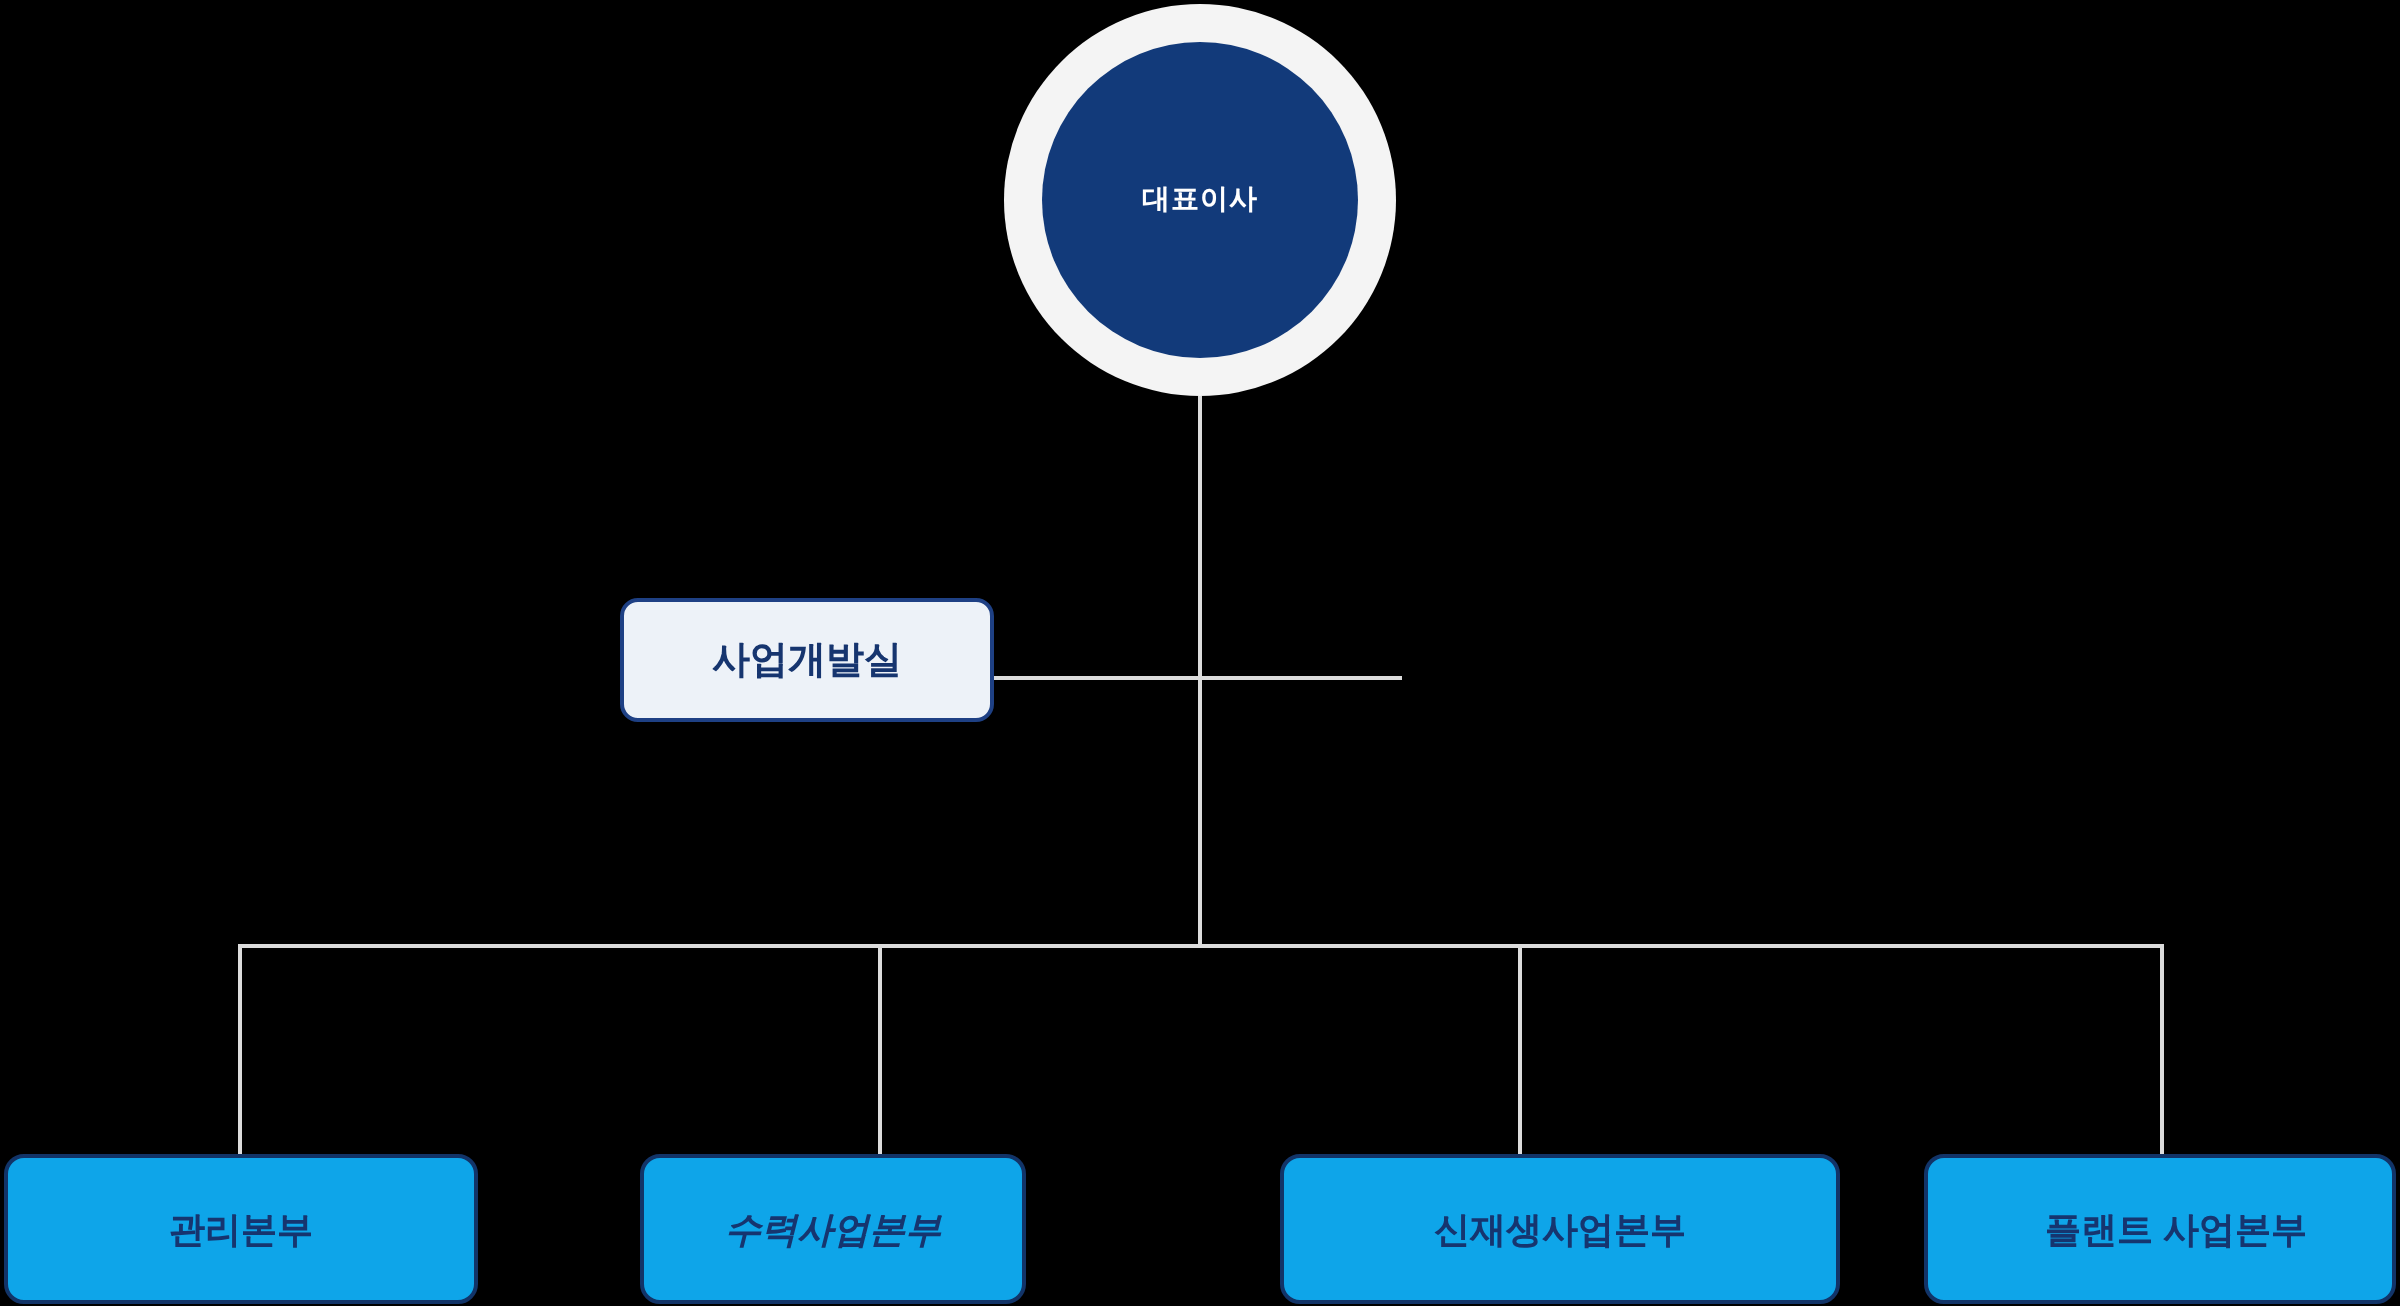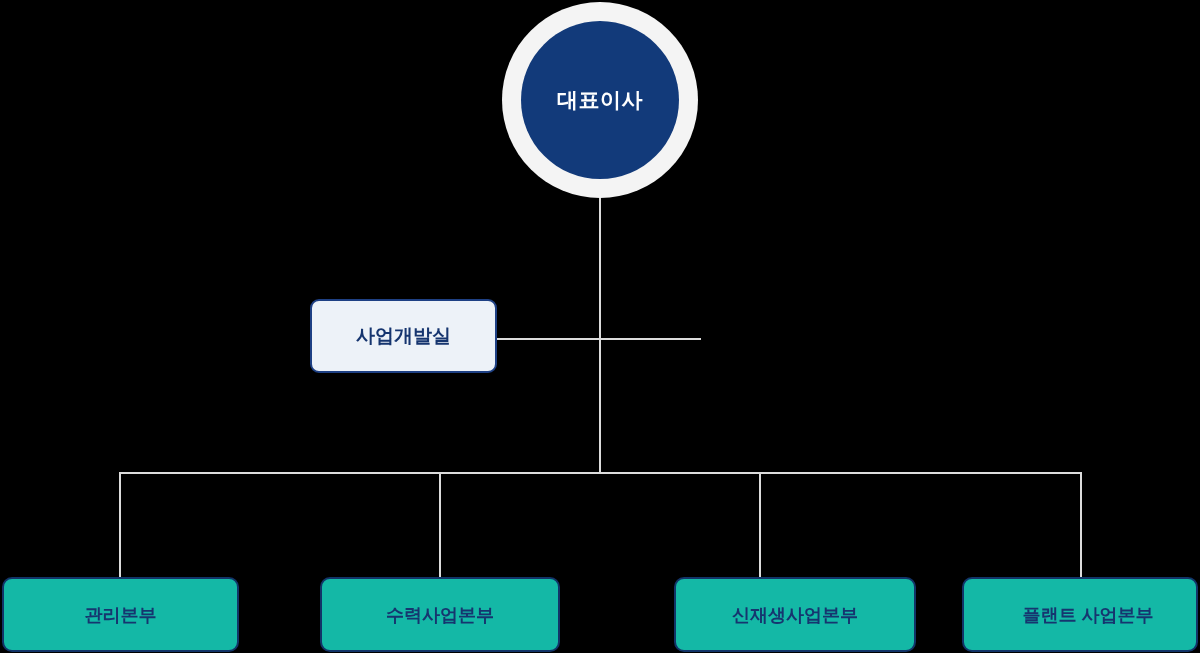--- a/index.html
+++ b/index.html
@@ -34,78 +34,78 @@
     width: 158px;
     height: 158px;
     border-radius: 50%;
     background: #123a7a;
     display: flex;
     align-items: center;
     justify-content: center;
   }
   .root-circle .label {
     color: #ffffff;
-    font-size: 21px;
+    font-size: 14px;
     font-weight: bold;
     letter-spacing: 0.5px;
   }
   
   .line {
     position: absolute;
     background: #dcdcdc;
   }
   .stem-root        { left: 599px; top: 198px; width: 2px;  height: 276px; }
   .staff-h          { left: 497px; top: 338px; width: 204px; height: 2px;  }
   .div-h            { left: 119px; top: 472px; width: 963px; height: 2px;  }
   .drop-1           { left: 119px; top: 472px; width: 2px;  height: 106px; }
   .drop-2           { left: 439px; top: 472px; width: 2px;  height: 106px; }
   .drop-3           { left: 759px; top: 472px; width: 2px;  height: 106px; }
   .drop-4           { left: 1080px; top: 472px; width: 2px; height: 106px; }
   
   .staff-box {
     position: absolute;
     top: 299px;
     width: 187px;
-    height: 74px;
+    height: 62px;
     background: #edf2f8;
     border: 2px solid #1e4084;
     border-radius: 9px;
     box-sizing: border-box;
     display: flex;
     align-items: center;
     justify-content: center;
   }
   .staff-box .label {
     color: #16356f;
     font-size: 19px;
     font-weight: bold;
   }
   .staff-left  { left: 310px; }
   .staff-right { left: 700px; }
   
   .division-box {
     position: absolute;
     top: 577px;
     height: 75px;
-    background: #14b8a6;
+    background: #0ea5e9;
     border: 2px solid #123468;
     border-radius: 10px;
     box-sizing: border-box;
     display: flex;
     align-items: center;
     justify-content: center;
   }
   .division-box .label {
     color: #16356f;
     font-size: 18px;
     font-weight: bold;
   }
   .div-1 { left: 2px;   width: 237px; }
-  .div-2 { left: 320px; width: 240px; }
-  .div-3 { left: 674px; width: 242px; font-family: Liberation Mono, monospace; }
+  .div-2 { left: 320px; width: 193px; font-style: italic; }
+  .div-3 { left: 640px; width: 280px; font-family: Liberation Mono, monospace; }
   .div-4 { left: 962px; width: 236px; padding-left: 16px; }
 </style>
 </head>
 <body>
 
 <div class="canvas">
 
   <div class="line stem-root"></div>
   <div class="line staff-h"></div>
   <div class="line div-h"></div>

